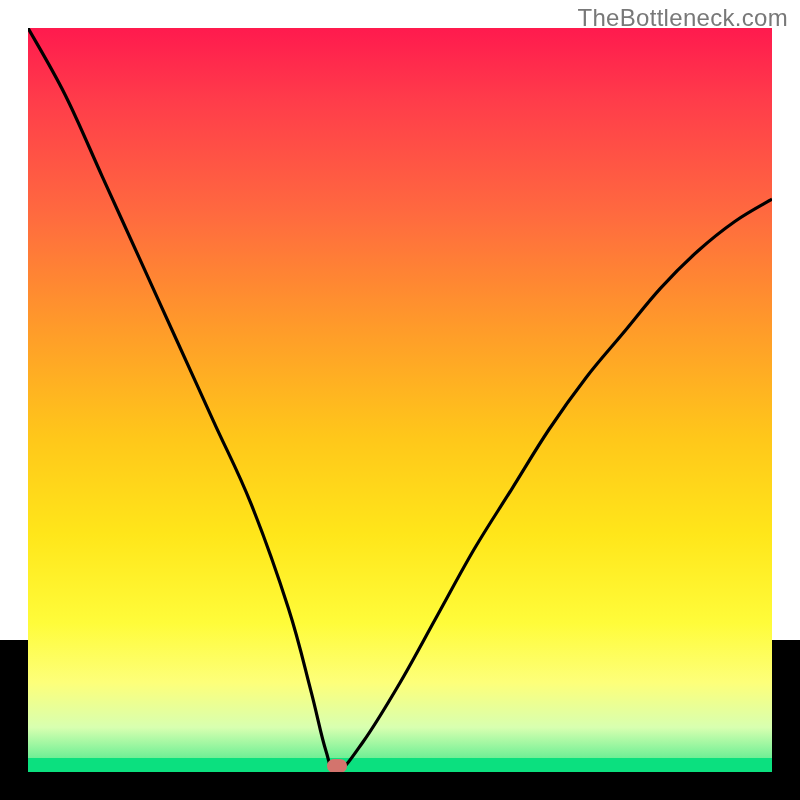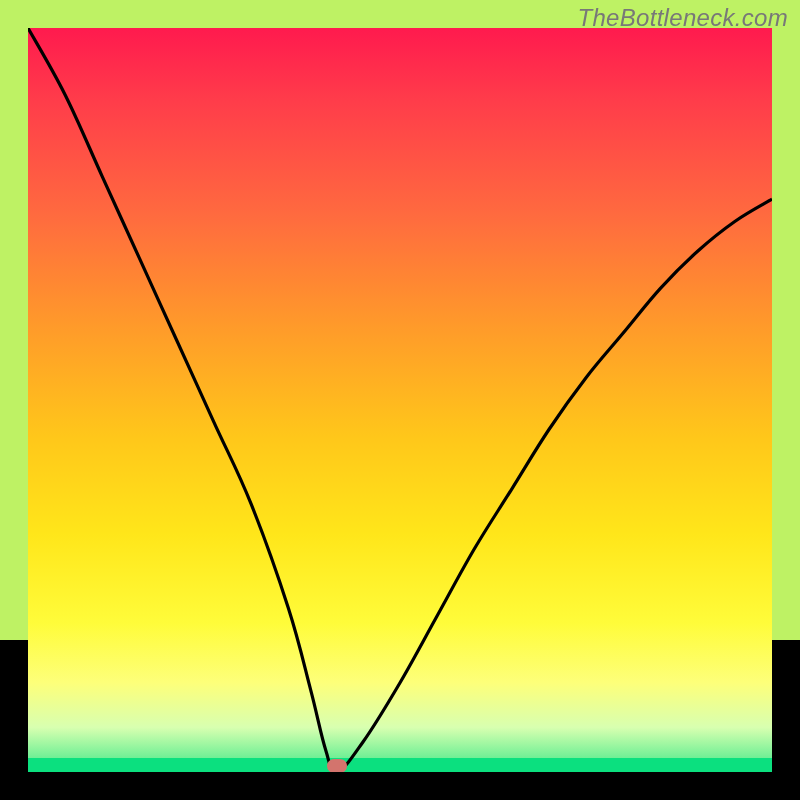--- a/index.html
+++ b/index.html
@@ -8,22 +8,21 @@
     width: 800px;
     height: 800px;
     background: #000;
     overflow: hidden;
     font-family: Arial, Helvetica, sans-serif;
   }
   .frame {
     position: relative;
     width: 800px;
     height: 640px;
-    background: #bef264;
-    font-style: italic;
+    background: #ffffff;
   }
   .watermark {
     position: absolute;
     top: 4px;
     right: 12px;
     color: #787878;
     font-size: 24px;
     font-weight: 500;
     letter-spacing: 0.3px;
     z-index: 10;

